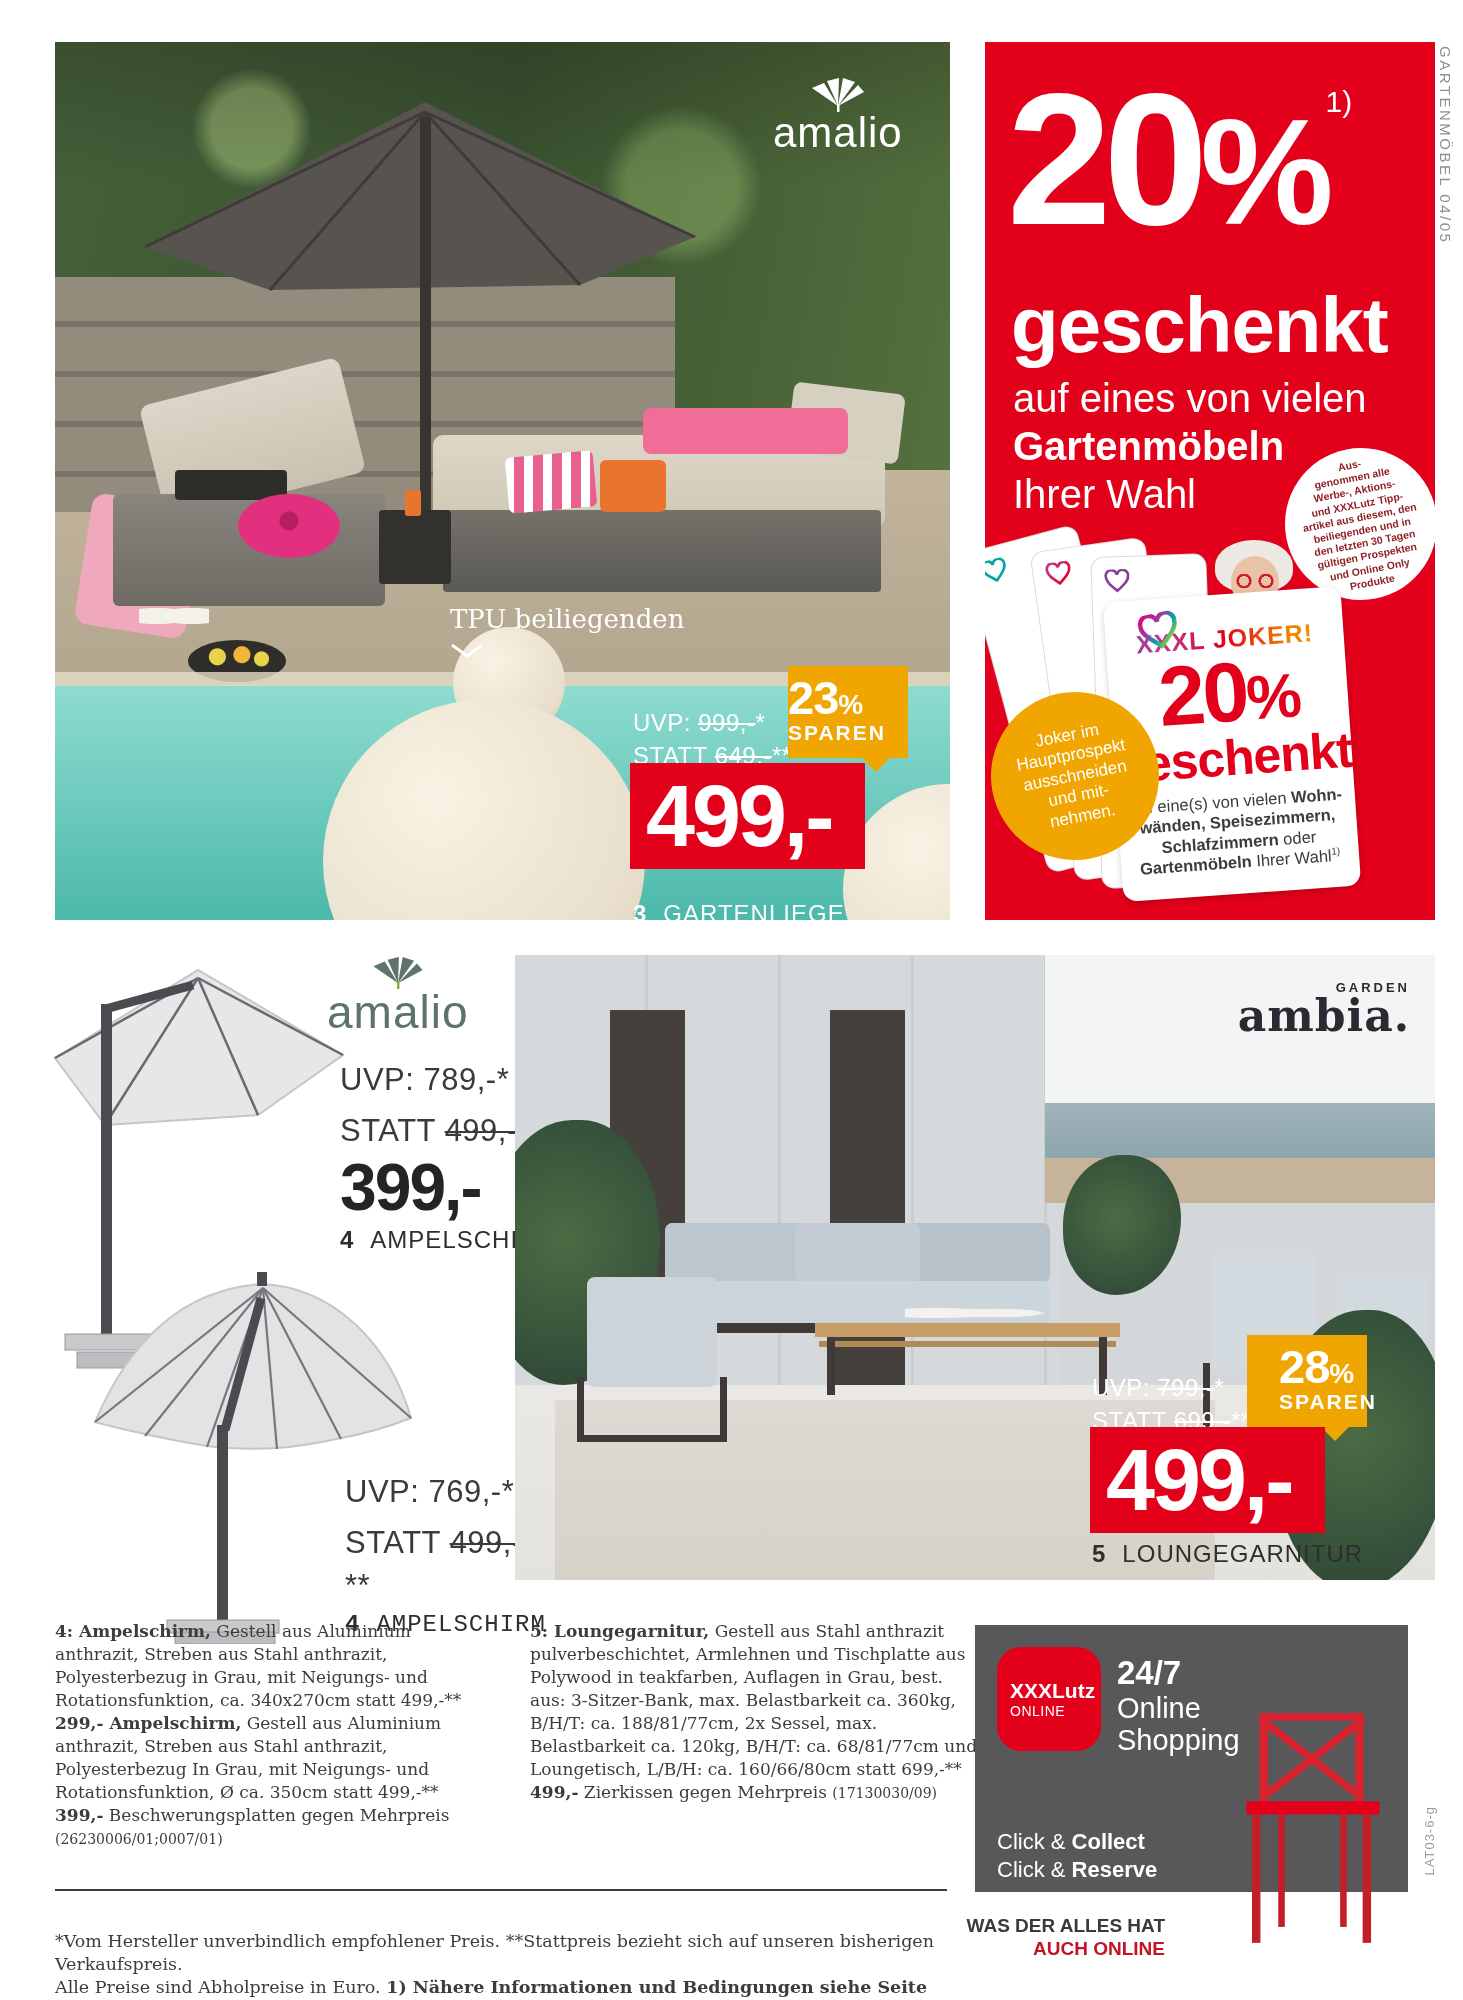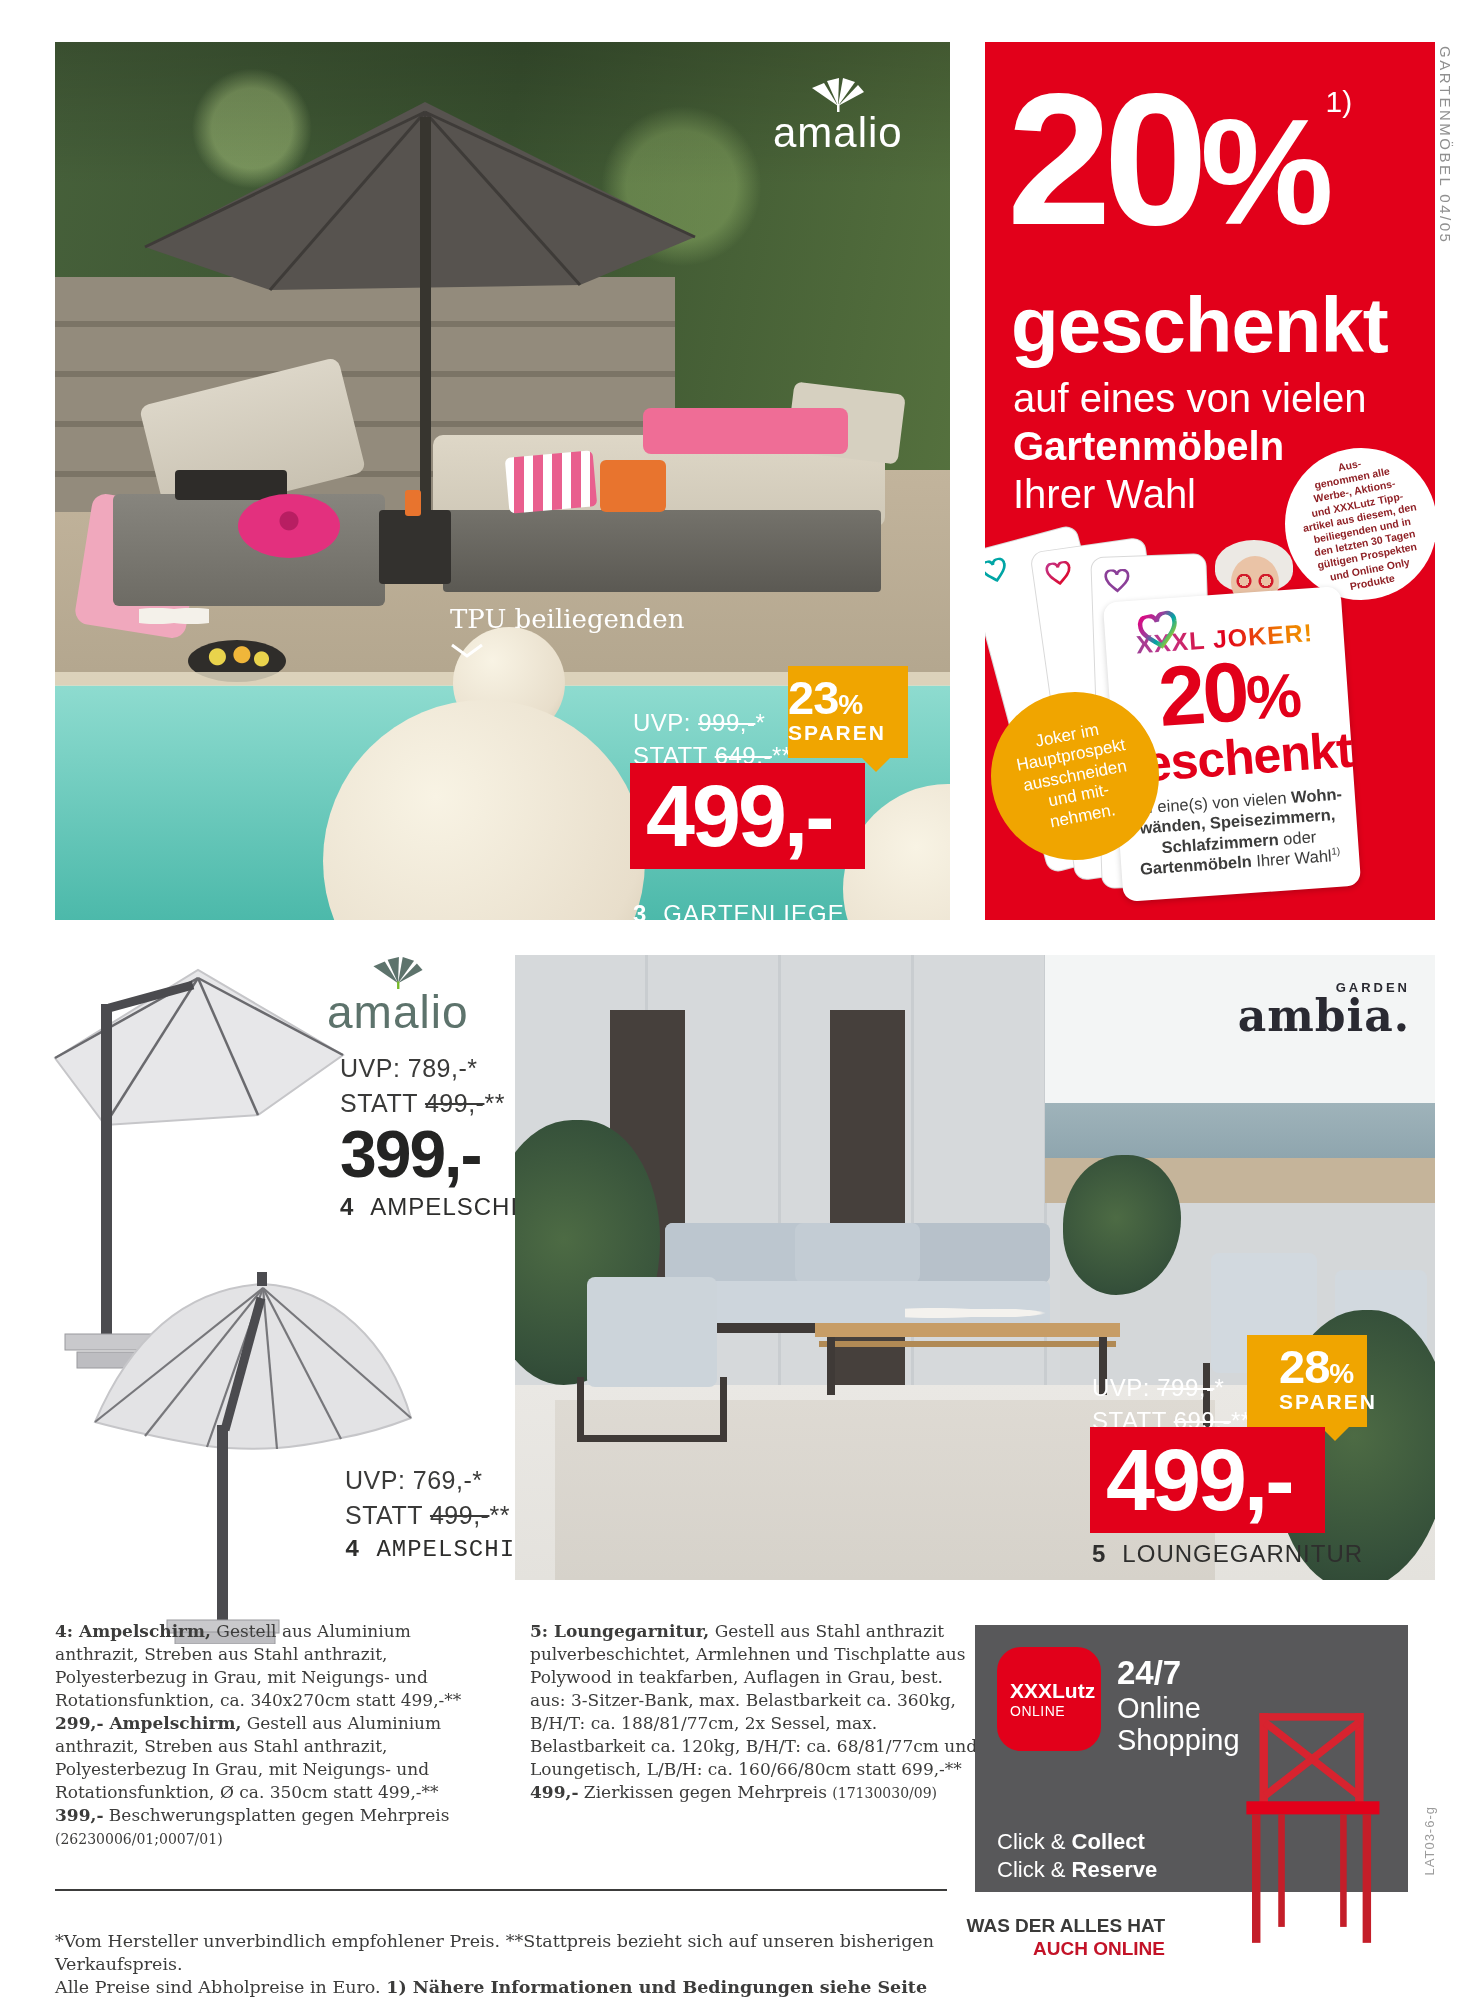--- a/index.html
+++ b/index.html
@@ -108,21 +108,21 @@
   .joker-circle { position:absolute; left:6px; top:650px; width:168px; height:168px; border-radius:50%; background:#f0a500;
     color:#fff; font-size:17px; line-height:1.2; text-align:center; display:flex; flex-direction:column; justify-content:center;
     transform:rotate(-11deg); }
 
   .side-label { left:1437px; top:46px; writing-mode:vertical-rl; font-size:15px; letter-spacing:2.5px; color:#8f8f8f; }
   .print-code { left:1422px; top:1806px; writing-mode:vertical-rl; transform:rotate(180deg); font-size:13px; letter-spacing:1px; color:#9b9b9b; }
 
   
   .umb-col { left:55px; top:955px; width:460px; height:690px; background:#fff; }
   .price-block .big { font-size:66px; font-weight:bold; color:#242423; letter-spacing:-2px; line-height:1.05; }
-  .price-block .price-lines { font-size:25px; }
+  .price-block .price-lines { font-size:31px;margin-top:8px; }
   .photo2 { left:515px; top:955px; width:920px; height:625px; overflow:hidden;
     background-image:
       linear-gradient(#46403c,#46403c), linear-gradient(#46403c,#46403c),
       linear-gradient(#dedad3,#d6d2ca), linear-gradient(#eae8e4,#e4e2dd),
       linear-gradient(#c5b49a,#c5b49a), linear-gradient(#9fb3ba,#8da4ad), linear-gradient(#f3f5f5,#f3f5f5),
       repeating-linear-gradient(90deg, #d6d9db 0 130px, #c9cdd0 130px 133px),
       linear-gradient(#d4d7d9,#d4d7d9);
     background-repeat:no-repeat;
     background-size: 75px 375px, 75px 375px, 660px 180px, 920px 195px, 390px 45px, 390px 60px, 390px 165px, 545px 430px, 920px 625px;
     background-position: 95px 55px, 315px 55px, 40px 445px, 0 430px, 530px 203px, 530px 148px, 530px 0, 0 0, 0 0; }

